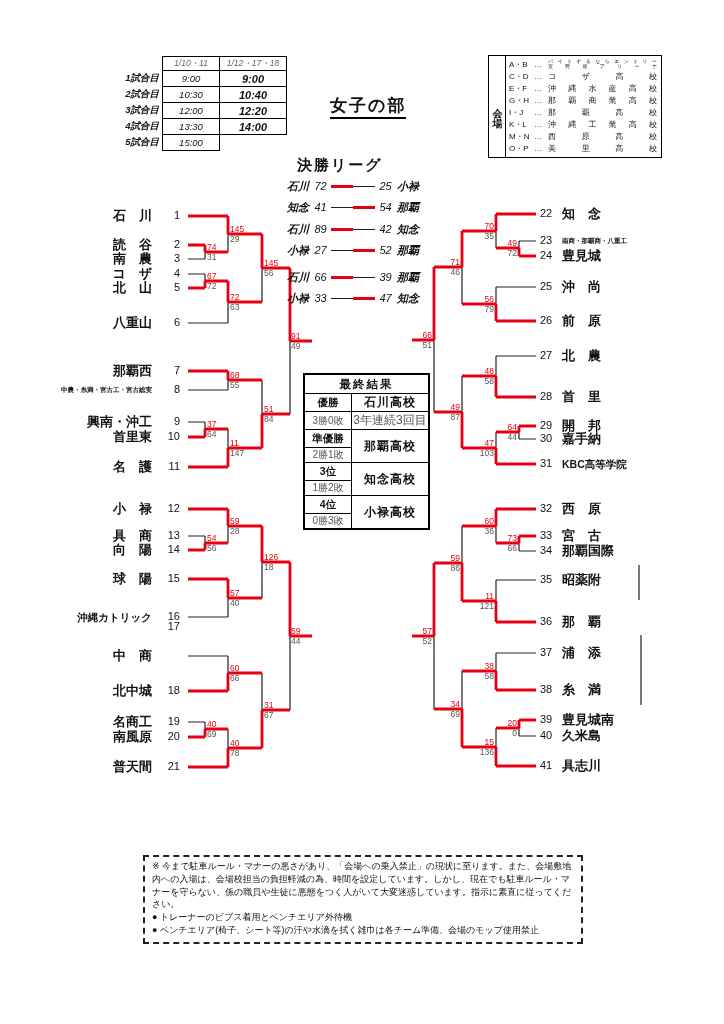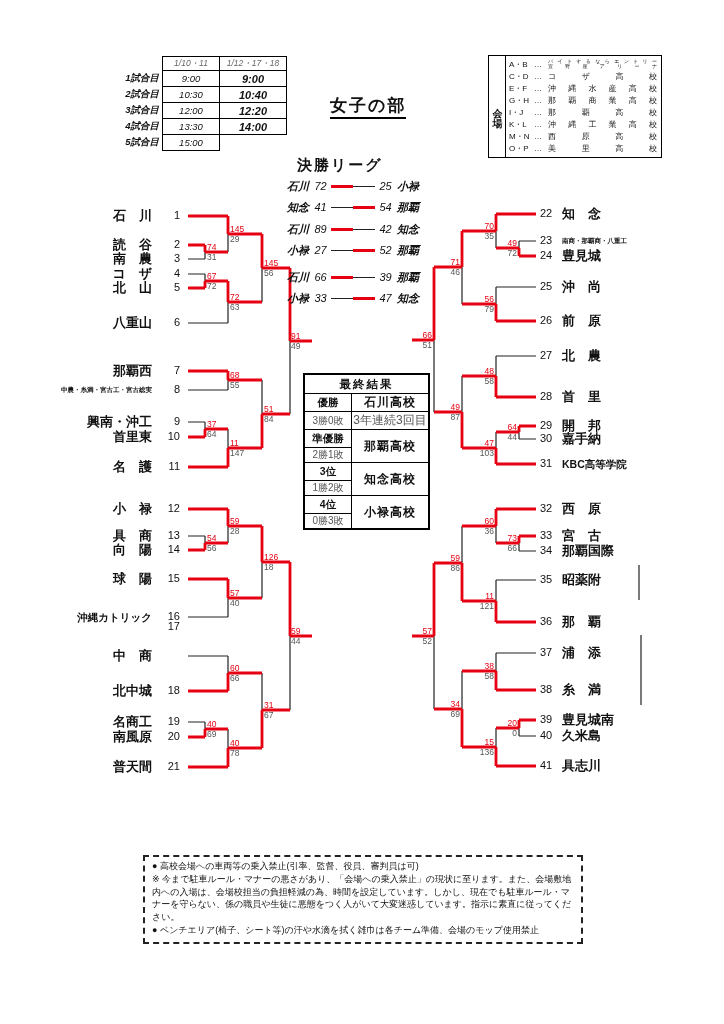--- a/index.html
+++ b/index.html
@@ -494,18 +494,18 @@
           <td class="rk">4位</td>
           <td class="schl" rowspan="2">小禄高校</td>
         </tr>
     <tr>
           <td class="rc">0勝3敗</td>
         </tr>
   </tbody>
     </table>
 
   <div class="abs" id="notes">
-    <div>● 高校会場への車両等の乗入禁止(引率、監督、役員、審判員は可)</div>
     <div>※ 今まで駐車ルール・マナーの悪さがあり、「会場への乗入禁止」の現状に至ります。また、会場敷地内への入場は、会場校担当の負担軽減の為、時間を設定しています。しかし、現在でも駐車ルール・マナーを守らない、係の職員や生徒に悪態をつく人がいて大変迷惑しています。指示に素直に従ってください。</div>
+    <div>● トレーナーのビブス着用とベンチエリア外待機</div>
     <div>● ベンチエリア(椅子、シート等)の汗や水滴を拭く雑巾は各チーム準備、会場のモップ使用禁止</div>
   </div>
 
 </div>
 
 </body></html>

